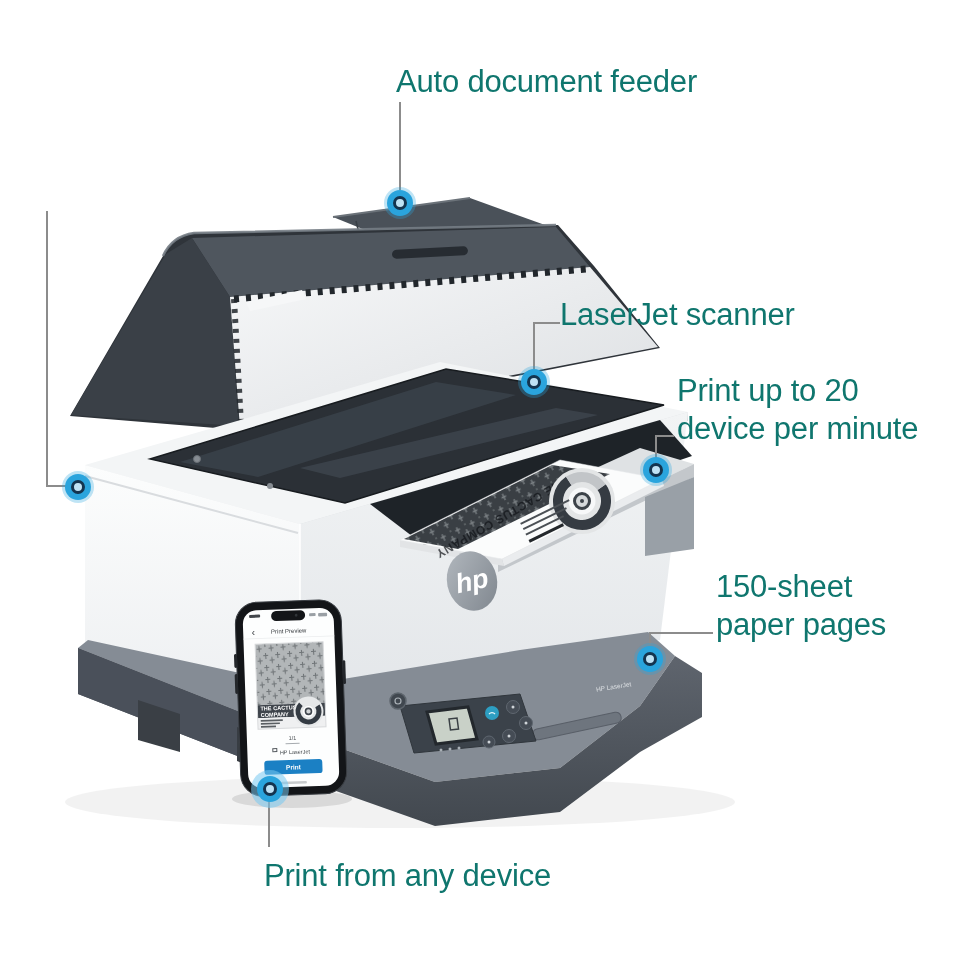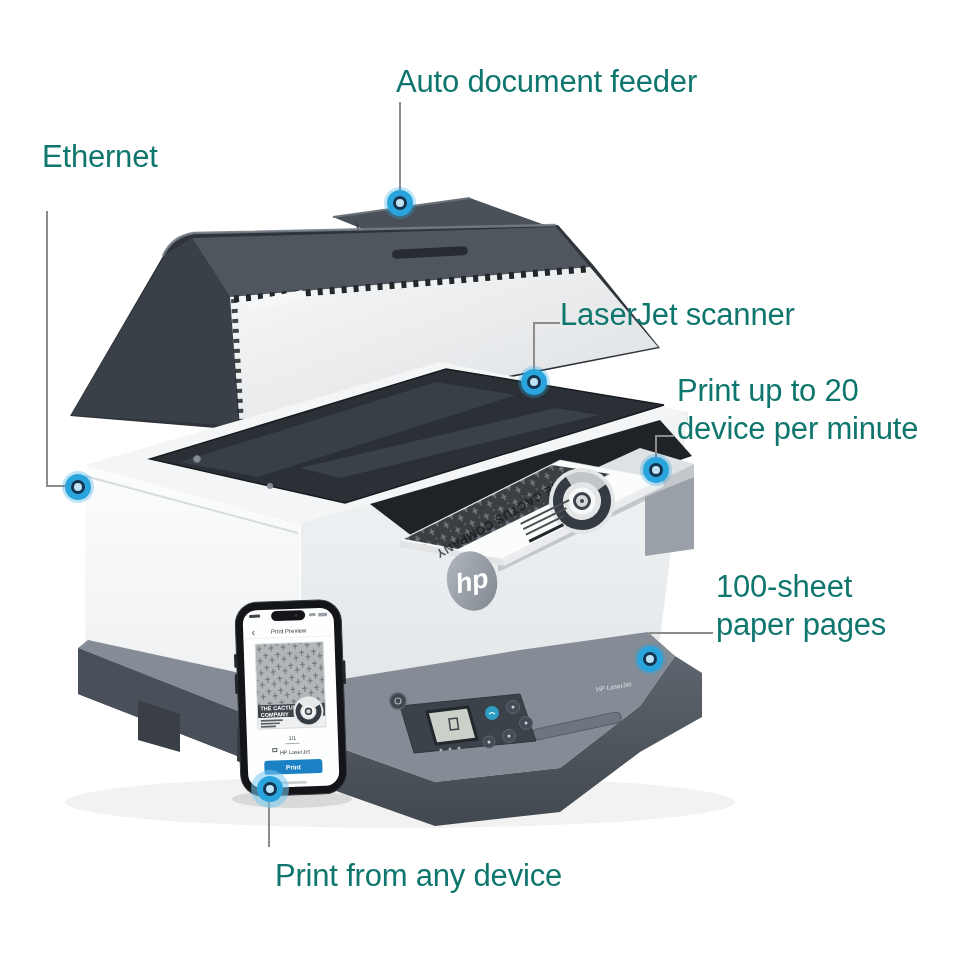--- a/index.html
+++ b/index.html
@@ -220,34 +220,33 @@
   <div class="dot" style="left:521px;top:369px;"></div>
   <div class="dot" style="left:643px;top:457px;"></div>
   <div class="dot" style="left:637px;top:646px;"></div>
   <div class="dot halo" style="left:257px;top:776px;"></div>
 
   <div class="label" style="left:396px;top:63px;">
     <span>Auto document feeder</span>
   </div>
 
   <div class="label" style="left:42px;top:138px;">
-    <div>Ethernet</div>
   </div>
 
   <div class="label" style="left:560px;top:296px;">
     <span>LaserJet scanner</span>
   </div>
 
   <div class="label" style="left:677px;top:372px;">
     <div>Print up to 20</div>
     <div>device per minute</div>
   </div>
 
   <div class="label" style="left:716px;top:568px;">
-    <div>100-sheet</div>
+    <div>150-sheet</div>
     <div>paper pages</div>
   </div>
 
-  <div class="label" style="left:275px;top:857px;text-align:center;">
+  <div class="label" style="left:264px;top:857px;text-align:center;">
     <span>Print from any device</span>
   </div>
 
 </div>
 
 </body></html>

